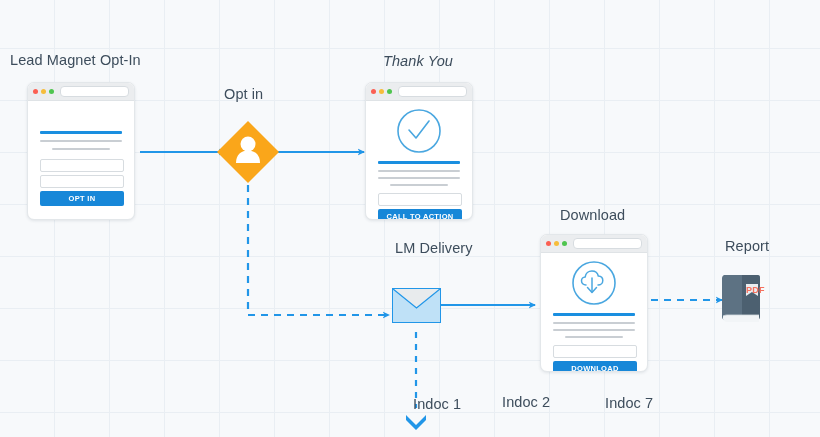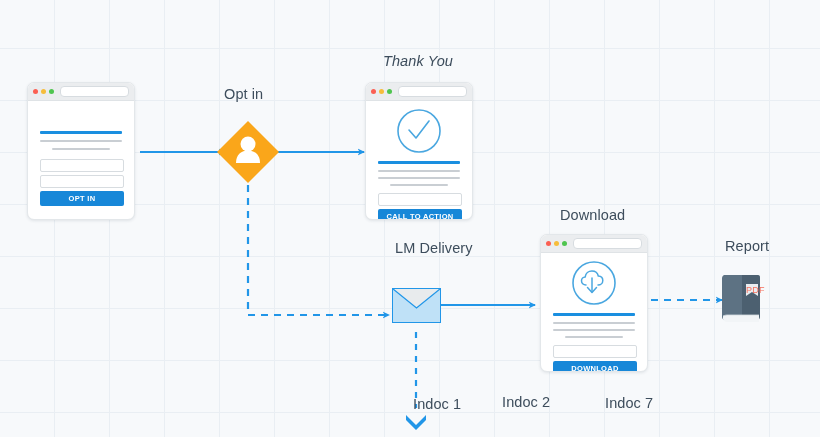--- a/index.html
+++ b/index.html
@@ -75,21 +75,21 @@
     position:absolute;
     background:#bfe1f7;
     border:1.6px solid #2196e8;
     box-sizing:border-box;
   }
   
   .pdfbook{position:absolute;}
   .pdf-text{
     position:absolute;
     color:#f4705e;
-    font-size:9px;font-weight:normal;
+    font-size:9px;font-weight:bold;
     font-family:"Liberation Sans", sans-serif;
     letter-spacing:.2px;
   }
 </style>
 </head>
 <body>
 
 <div id="canvas">
 
   <svg class="svg-layer" viewBox="0 0 820 437">
@@ -106,20 +106,21 @@
     <path d="M248,185 L248,315 L389,315" fill="none" stroke="#2196e8" stroke-width="2.2" stroke-dasharray="7 6" marker-end="url(#arrowBlue)"></path>
 
     <line x1="441" y1="305" x2="535" y2="305" stroke="#2196e8" stroke-width="2.2" marker-end="url(#arrowBlue)"></line>
 
     <line x1="651" y1="300" x2="722" y2="300" stroke="#2196e8" stroke-width="2.2" stroke-dasharray="7 6" marker-end="url(#arrowBlue)"></line>
 
     <line x1="416" y1="332" x2="416" y2="408" stroke="#2196e8" stroke-width="2.2" stroke-dasharray="6 6"></line>
     <path d="M406,415 L416,425 L426,415 L426,420 L416,430 L406,420 Z" fill="#2196e8"></path>
   </svg>
 
+  <div class="label" style="left:10px;top:52px;">Lead Magnet Opt-In</div>
 
   <div class="card" style="left:27px;top:82px;width:106px;height:136px;">
     <div class="card-bar">
       <div class="dots">
         <span class="dot r"></span>
         <span class="dot y"></span>
         <span class="dot g"></span>
       </div>
       <div class="urlbar"></div>
     </div>

